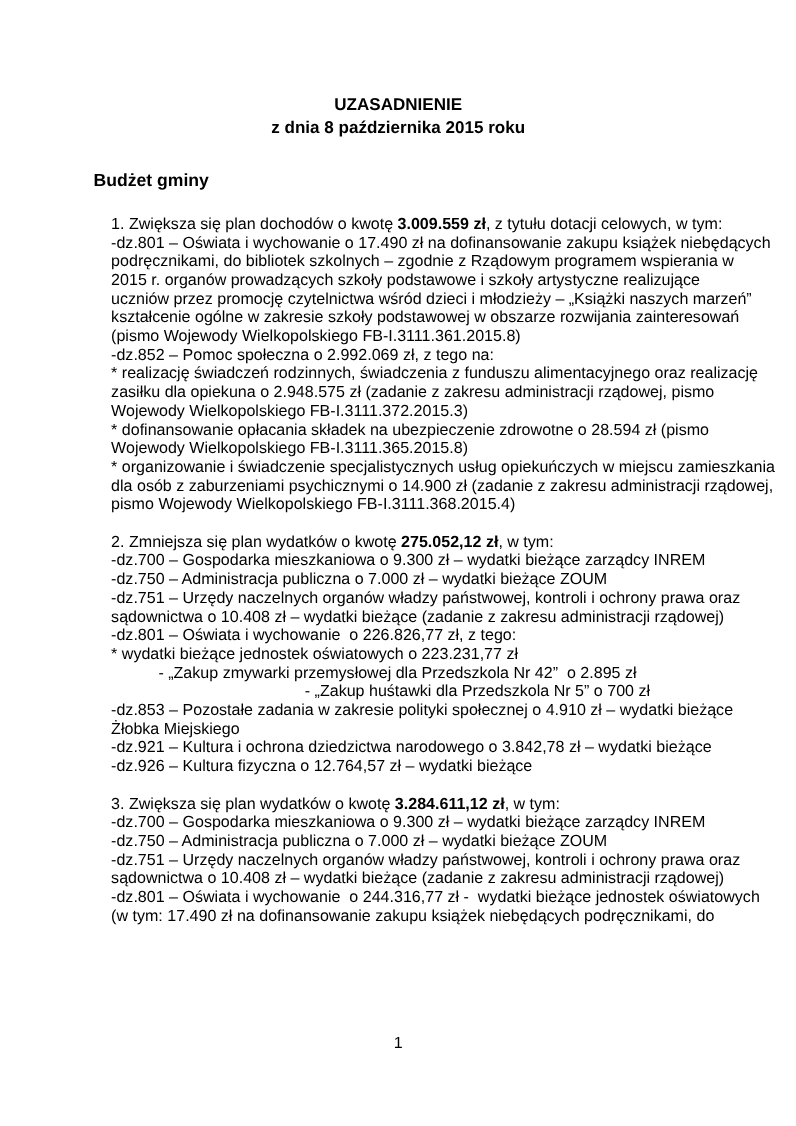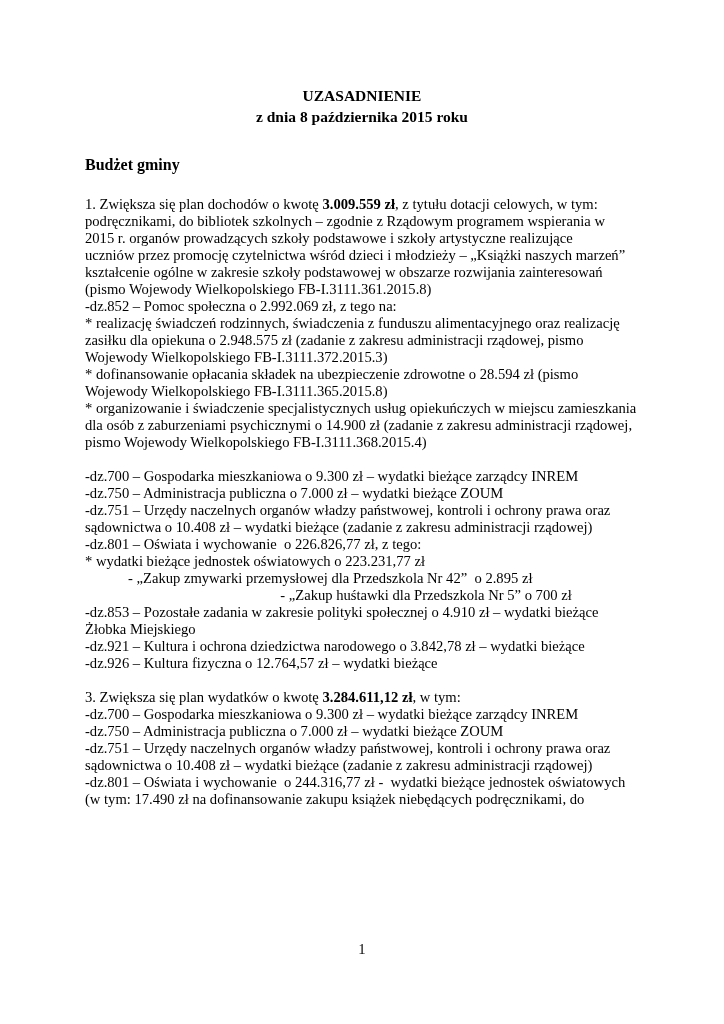--- a/index.html
+++ b/index.html
@@ -6,21 +6,21 @@
     margin: 0;
     padding: 0;
     background: #ffffff;
   }
   .page {
     position: relative;
     width: 724px;
     height: 1024px;
     background: #ffffff;
     color: #000000;
-    font-family: Liberation Serif, serif;
+    font-family: Liberation Sans, sans-serif;
     overflow: hidden;
   }
   .doc-title {
     padding-top: 85px;
     text-align: center;
     font-weight: bold;
     font-size: 15.5px;
     line-height: 21px;
   }
   .title-line {
@@ -31,21 +31,21 @@
     font-weight: bold;
     font-size: 16px;
     line-height: 19px;
   }
   .doc-body {
     margin: 22px 0 0 85px;
     font-size: 14.6px;
     line-height: 17px;
   }
   .paragraph {
-    margin: 0 0 17px 0;
+    margin: 0 0 17px 16px;
   }
   .line {
     white-space: pre;
   }
   .bold {
     font-weight: bold;
   }
   .page-number {
     position: absolute;
     top: 941px;
@@ -64,36 +64,38 @@
   <div class="doc-title">
     <div class="title-line">UZASADNIENIE</div>
     <div class="title-line">z dnia 8 października 2015 roku</div>
   </div>
 
   <div class="section-heading">Budżet gminy</div>
 
   <div class="doc-body">
       <div class="paragraph">
         <div class="line"><span>1. Zwiększa się plan dochodów o kwotę </span><span class="bold">3.009.559 zł</span><span>, z tytułu dotacji celowych, w tym:</span></div>
+        <div class="line"><span>-dz.801 – Oświata i wychowanie o 17.490 zł na dofinansowanie zakupu książek niebędących</span></div>
         <div class="line"><span>podręcznikami, do bibliotek szkolnych – zgodnie z Rządowym programem wspierania w</span></div>
         <div class="line"><span>2015 r. organów prowadzących szkoły podstawowe i szkoły artystyczne realizujące</span></div>
         <div class="line"><span>uczniów przez promocję czytelnictwa wśród dzieci i młodzieży – „Książki naszych marzeń”</span></div>
         <div class="line"><span>kształcenie ogólne w zakresie szkoły podstawowej w obszarze rozwijania zainteresowań</span></div>
         <div class="line"><span>(pismo Wojewody Wielkopolskiego FB-I.3111.361.2015.8)</span></div>
         <div class="line"><span>-dz.852 – Pomoc społeczna o 2.992.069 zł, z tego na:</span></div>
         <div class="line"><span>* realizację świadczeń rodzinnych, świadczenia z funduszu alimentacyjnego oraz realizację</span></div>
         <div class="line"><span>zasiłku dla opiekuna o 2.948.575 zł (zadanie z zakresu administracji rządowej, pismo</span></div>
         <div class="line"><span>Wojewody Wielkopolskiego FB-I.3111.372.2015.3)</span></div>
         <div class="line"><span>* dofinansowanie opłacania składek na ubezpieczenie zdrowotne o 28.594 zł (pismo</span></div>
         <div class="line"><span>Wojewody Wielkopolskiego FB-I.3111.365.2015.8)</span></div>
         <div class="line"><span>* organizowanie i świadczenie specjalistycznych usług opiekuńczych w miejscu zamieszkania</span></div>
         <div class="line"><span>dla osób z zaburzeniami psychicznymi o 14.900 zł (zadanie z zakresu administracji rządowej,</span></div>
         <div class="line"><span>pismo Wojewody Wielkopolskiego FB-I.3111.368.2015.4)</span></div>
       </div>
       <div class="paragraph">
+        <div class="line"><span>2. Zmniejsza się plan wydatków o kwotę </span><span class="bold">275.052,12 zł</span><span>, w tym:</span></div>
         <div class="line"><span>-dz.700 – Gospodarka mieszkaniowa o 9.300 zł – wydatki bieżące zarządcy INREM</span></div>
         <div class="line"><span>-dz.750 – Administracja publiczna o 7.000 zł – wydatki bieżące ZOUM</span></div>
         <div class="line"><span>-dz.751 – Urzędy naczelnych organów władzy państwowej, kontroli i ochrony prawa oraz</span></div>
         <div class="line"><span>sądownictwa o 10.408 zł – wydatki bieżące (zadanie z zakresu administracji rządowej)</span></div>
         <div class="line"><span>-dz.801 – Oświata i wychowanie  o 226.826,77 zł, z tego:</span></div>
         <div class="line"><span>* wydatki bieżące jednostek oświatowych o 223.231,77 zł</span></div>
         <div class="line" style="padding-left: 43px;"><span>- „Zakup zmywarki przemysłowej dla Przedszkola Nr 42”  o 2.895 zł</span></div>
         <div class="line" style="padding-left: 43px; text-align: center;"><span>- „Zakup huśtawki dla Przedszkola Nr 5” o 700 zł</span></div>
         <div class="line"><span>-dz.853 – Pozostałe zadania w zakresie polityki społecznej o 4.910 zł – wydatki bieżące</span></div>
         <div class="line"><span>Żłobka Miejskiego</span></div>

